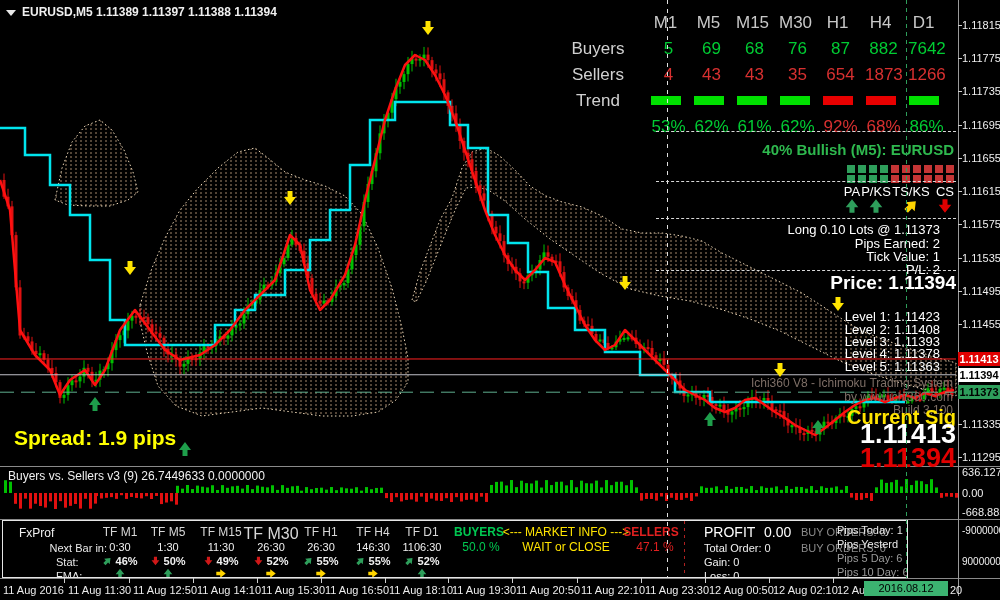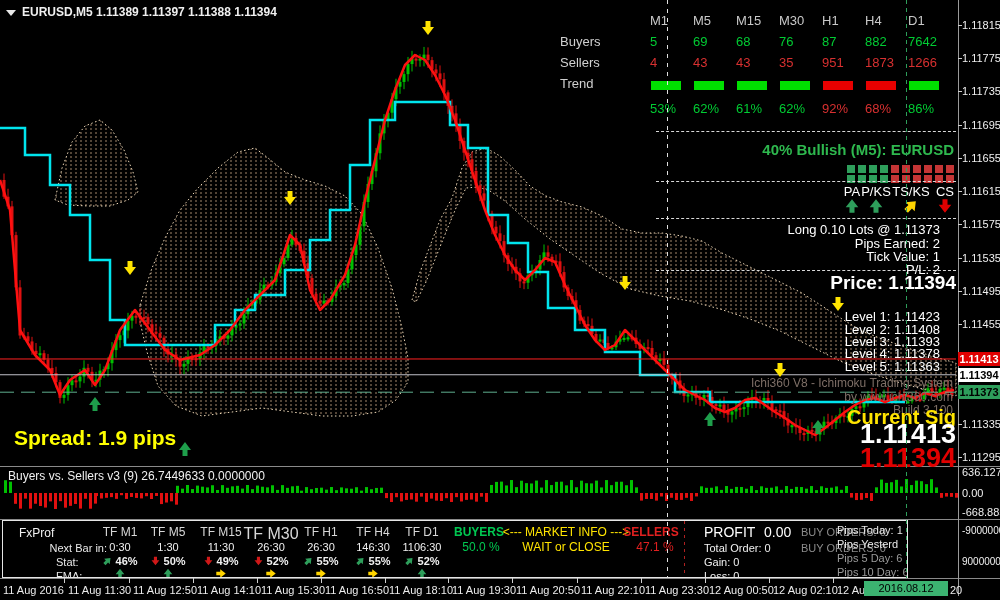--- a/index.html
+++ b/index.html
@@ -9,21 +9,21 @@
   .t12{font-size:12px;line-height:14px;}
   .t13{font-size:13px;line-height:15px;}
   .green{color:#00cc33;}
   .red{color:#d83030;}
   #title-line{left:6px;top:5px;font-size:12px;font-weight:bold;color:#efefef;}
   #title-line .tri{display:inline-block;width:0;height:0;border-left:5px solid transparent;
      border-right:5px solid transparent;border-top:6px solid #e8e8e8;margin-right:6px;}
   
   #tf-table{left:560px;top:10px;}
   .tf-grid{display:grid;grid-template-columns:90px repeat(7,43px);}
-  .tf-cell{font-size:13px;padding:3px 6px 3px 0;text-align:left;white-space:nowrap;}
+  .tf-cell{font-size:17px;padding:3px 6px 3px 0;text-align:center;white-space:nowrap;}
   .tf-head{color:#c8c8c8;padding-right:12px;}
   .tf-lab{color:#d0d0d0;padding-right:14px;}
   .trendbar{width:30px;height:9px;margin:5px 6px 5px auto;}
   
   .rline{right:60px;text-align:right;white-space:nowrap;}
   .dashsep{border-top:1px dashed #d8d8d8;width:300px;left:656px;height:0;}
   .sq{display:inline-block;width:8px;height:8px;margin-left:3px;}
   
   .hsep{left:0;width:1000px;height:1px;background:#8a8a8a;}
   .vaxis{left:958px;top:0;width:1px;height:596px;background:#9a9a9a;}
@@ -779,21 +779,21 @@
         <div class="tf-cell green">68</div>
         <div class="tf-cell green">76</div>
         <div class="tf-cell green">87</div>
         <div class="tf-cell green">882</div>
         <div class="tf-cell green">7642</div>
         <div class="tf-cell tf-lab">Sellers</div>
         <div class="tf-cell red">4</div>
         <div class="tf-cell red">43</div>
         <div class="tf-cell red">43</div>
         <div class="tf-cell red">35</div>
-        <div class="tf-cell red">951</div>
+        <div class="tf-cell red">654</div>
         <div class="tf-cell red">1873</div>
         <div class="tf-cell red">1266</div>
         <div class="tf-cell tf-lab">Trend</div>
         <div class="tf-cell">
           <div class="trendbar" style="background:#00e000"></div>
         </div>
         <div class="tf-cell">
           <div class="trendbar" style="background:#00e000"></div>
         </div>
         <div class="tf-cell">

